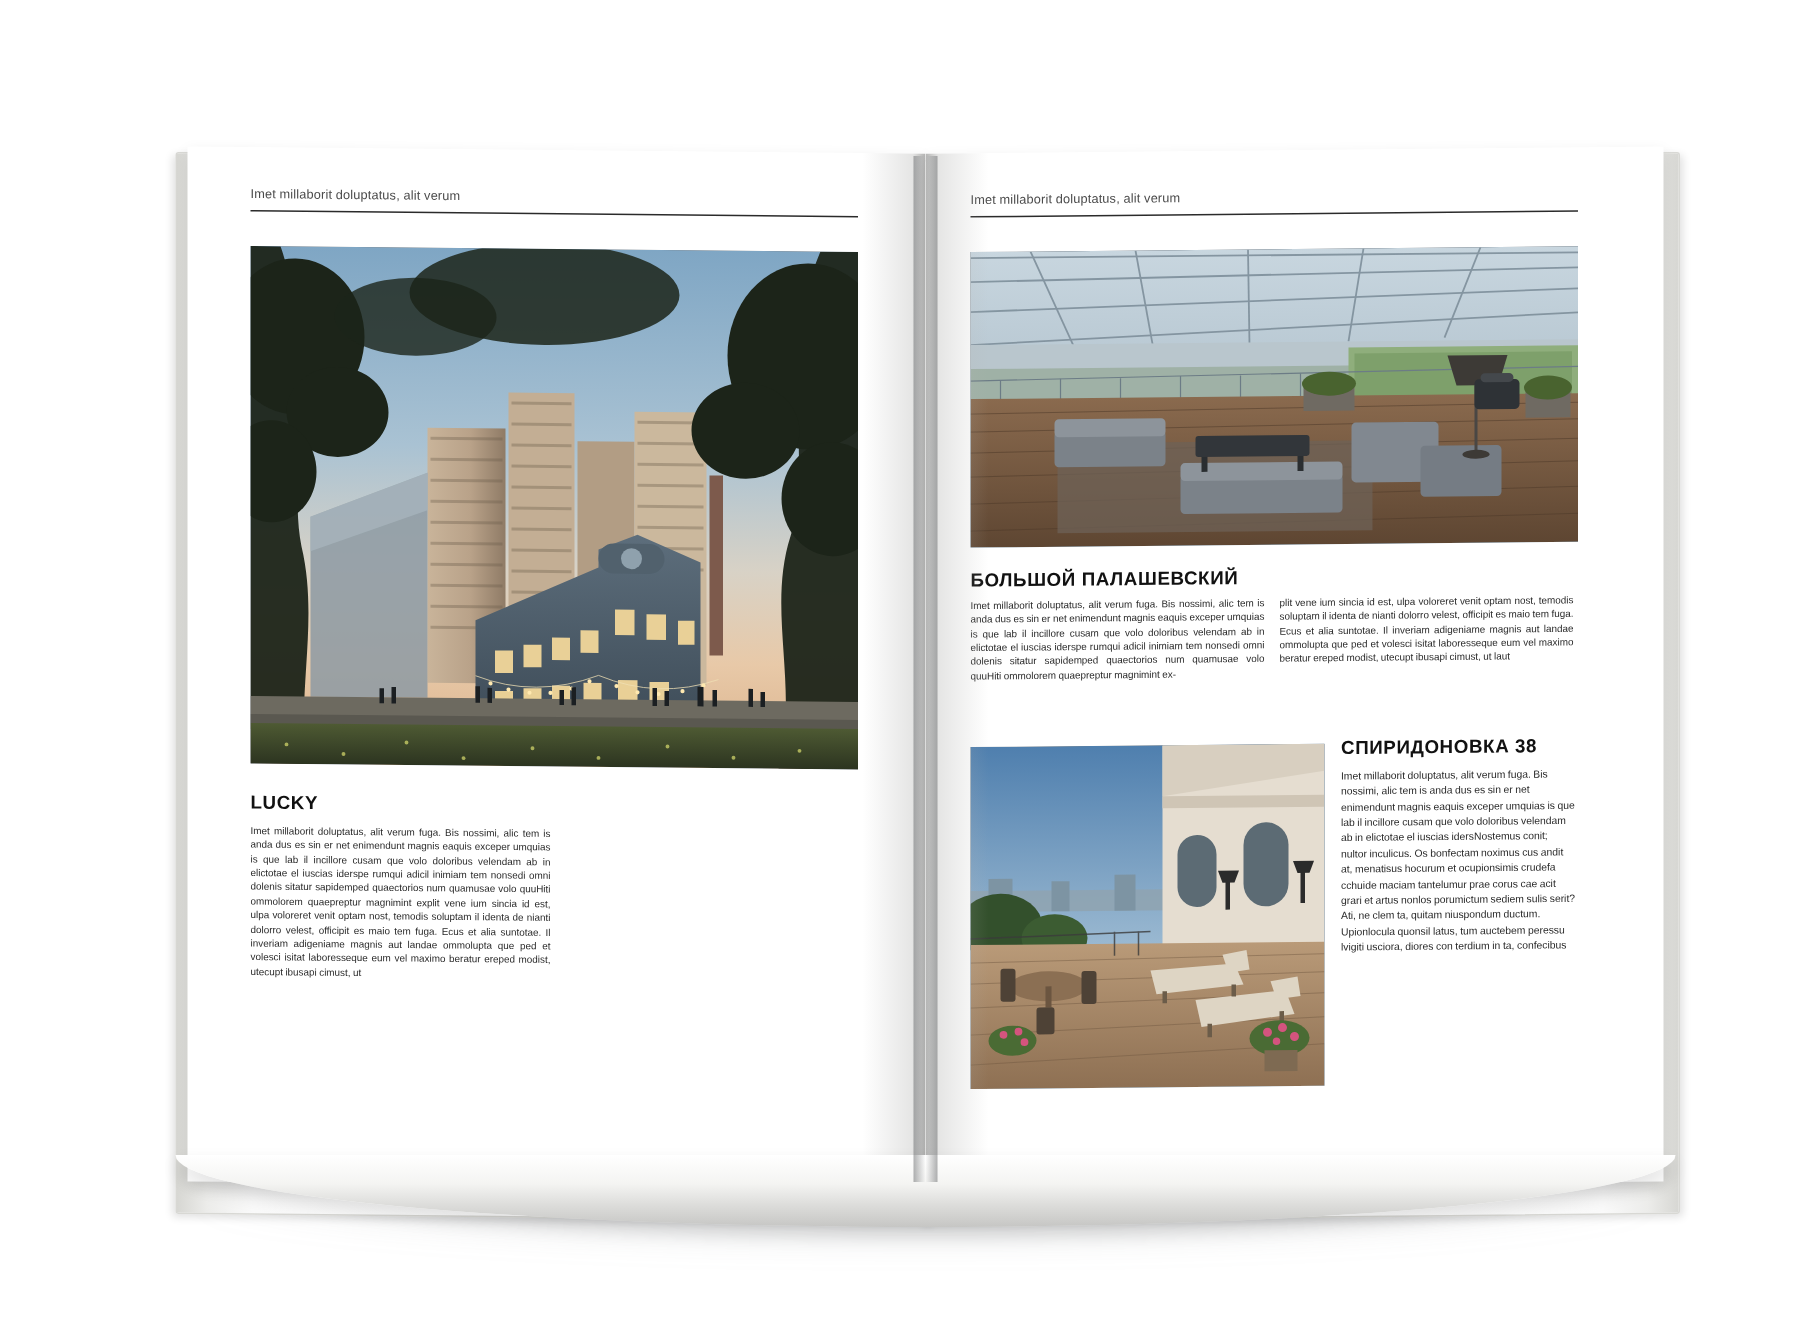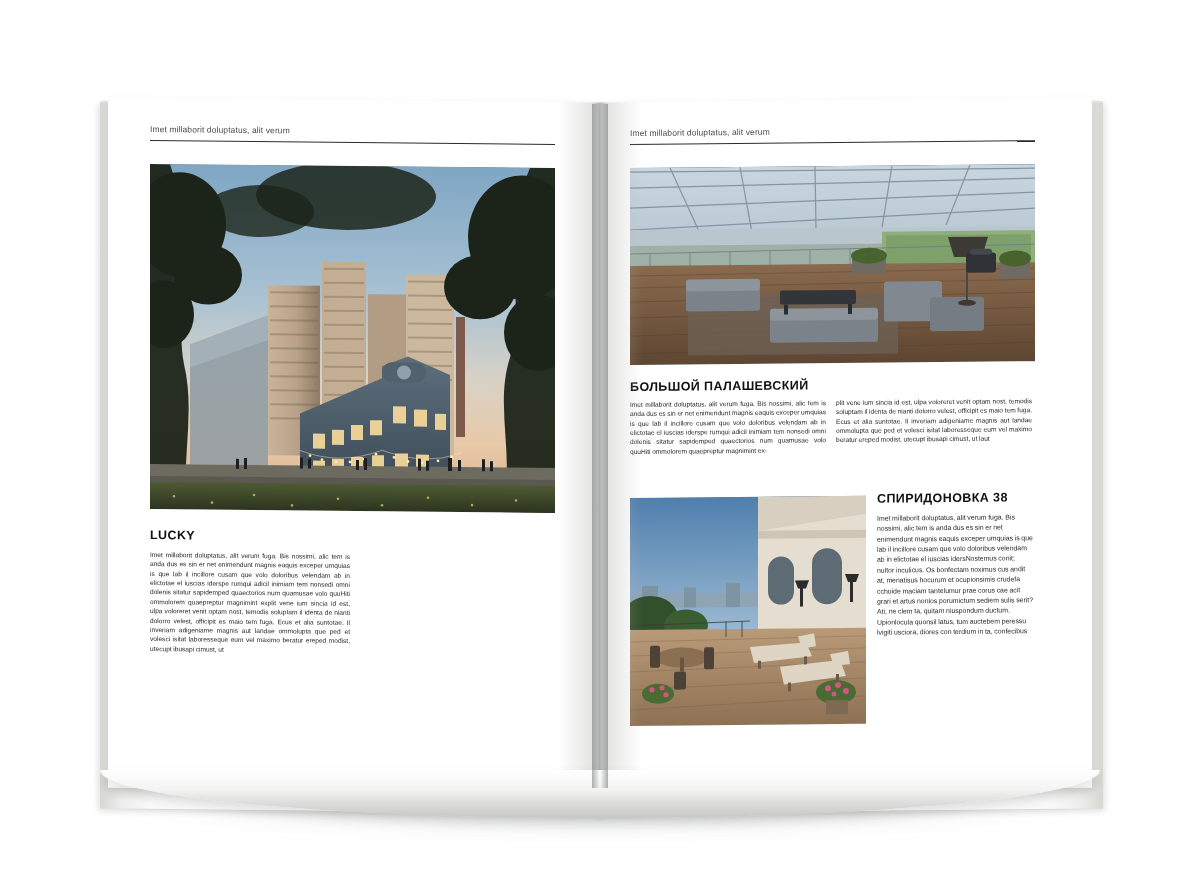--- a/index.html
+++ b/index.html
@@ -12,20 +12,21 @@
     height: 891px;
     overflow: hidden;
     font-family: "Liberation Sans", sans-serif;
     position: relative;
   }
 
   #stage {
     position: absolute;
     inset: 0;
     background: #ffffff;
+    margin-left: 17px;
   }
   .shadow-blob {
     position: absolute;
     left: 120px;
     top: 760px;
     width: 960px;
     height: 70px;
     background: radial-gradient(ellipse at center, rgba(90,95,100,0.30) 0%, rgba(120,125,130,0.12) 55%, rgba(255,255,255,0) 75%);
     filter: blur(10px);
   }

